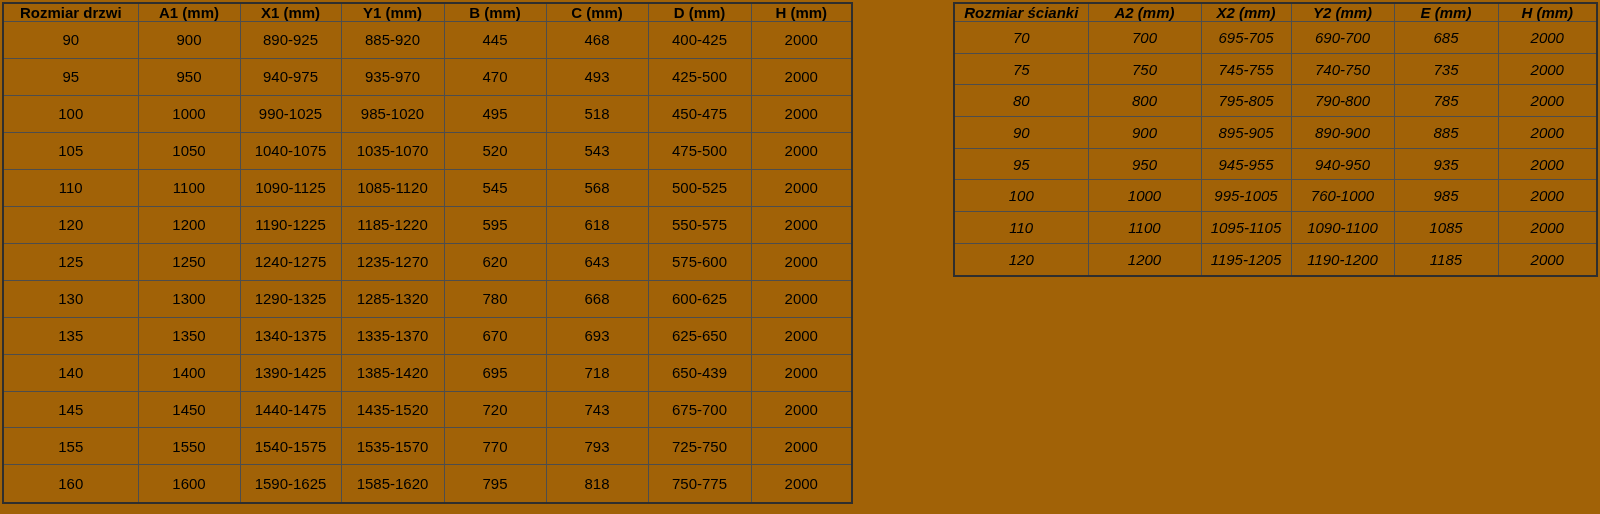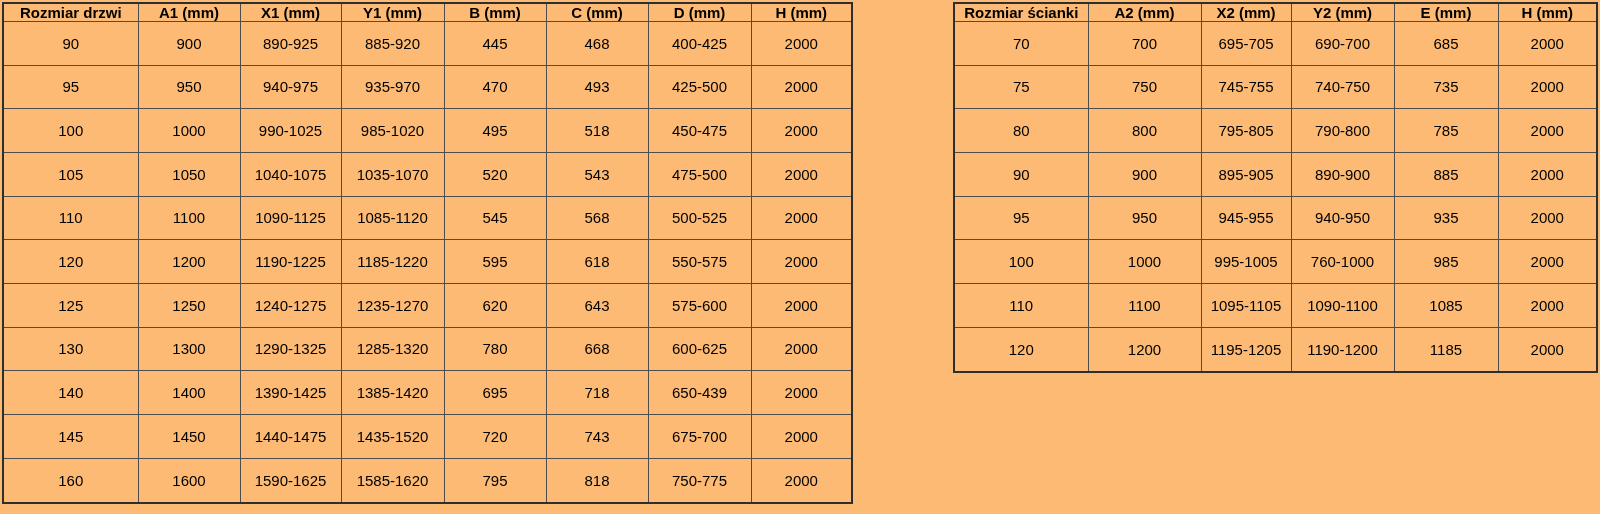--- a/index.html
+++ b/index.html
@@ -4,21 +4,21 @@
 <style>
   html, body {
     margin: 0;
     padding: 0;
     background: #ffffff;
   }
   .canvas {
     position: relative;
     width: 1600px;
     height: 514px;
-    background: #fdba74;
+    background: #a16207;
     overflow: hidden;
     font-family: "Liberation Sans", "DejaVu Sans", sans-serif;
     color: #000000;
   }
   table.spec-table {
     position: absolute;
     border-collapse: collapse;
     table-layout: fixed;
     font-size: 15px;
     color: #000000;
@@ -39,21 +39,22 @@
   #door-table {
     left: 2px;
     top: 2px;
     width: 849px;
     height: 502px;
   }
   #wall-table {
     left: 953px;
     top: 2px;
     width: 643px;
-    height: 371px;
+    height: 275px;
+    font-style: italic;
   }
 </style>
 </head>
 <body>
 
 <div class="canvas">
 
   <table id="door-table" class="spec-table">
     <colgroup>
       <col style="width:135px">
@@ -152,37 +153,57 @@
           <td>130</td>
           <td>1300</td>
           <td>1290-1325</td>
           <td>1285-1320</td>
           <td>780</td>
           <td>668</td>
           <td>600-625</td>
           <td>2000</td>
         </tr>
         <tr>
+          <td>135</td>
+          <td>1350</td>
+          <td>1340-1375</td>
+          <td>1335-1370</td>
+          <td>670</td>
+          <td>693</td>
+          <td>625-650</td>
+          <td>2000</td>
+        </tr>
+        <tr>
           <td>140</td>
           <td>1400</td>
           <td>1390-1425</td>
           <td>1385-1420</td>
           <td>695</td>
           <td>718</td>
           <td>650-439</td>
           <td>2000</td>
         </tr>
         <tr>
           <td>145</td>
           <td>1450</td>
           <td>1440-1475</td>
           <td>1435-1520</td>
           <td>720</td>
           <td>743</td>
           <td>675-700</td>
+          <td>2000</td>
+        </tr>
+        <tr>
+          <td>155</td>
+          <td>1550</td>
+          <td>1540-1575</td>
+          <td>1535-1570</td>
+          <td>770</td>
+          <td>793</td>
+          <td>725-750</td>
           <td>2000</td>
         </tr>
         <tr>
           <td>160</td>
           <td>1600</td>
           <td>1590-1625</td>
           <td>1585-1620</td>
           <td>795</td>
           <td>818</td>
           <td>750-775</td>

